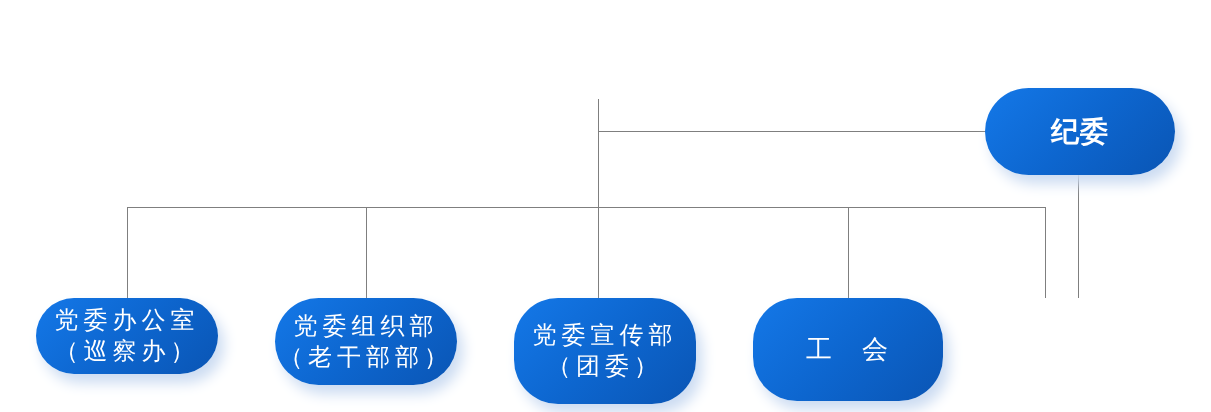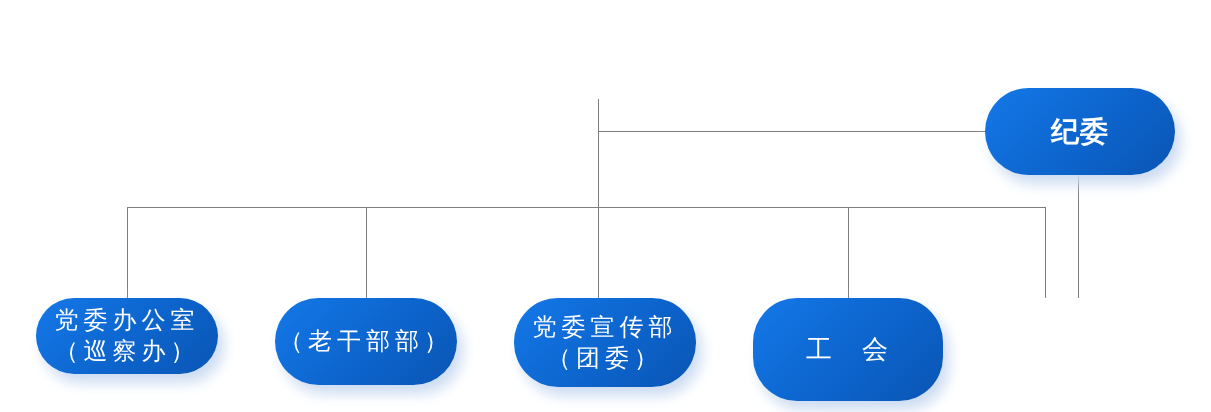--- a/index.html
+++ b/index.html
@@ -46,21 +46,21 @@
     font-size: 24px;
     line-height: 31px;
     letter-spacing: 5px;
   }
   .node .lbl { display: block; }
 
   .n-root { left: 505px; top: 12px;  width: 190px; height: 87px; font-size: 28px; }
   .n-jw   { left: 985px; top: 88px;  width: 190px; height: 87px; font-size: 28px; font-weight: bold; }
   .n-c0   { left: 36px;  top: 298px; width: 182px; height: 76px; }
   .n-c1   { left: 275px; top: 298px; width: 182px; height: 87px; }
-  .n-c2   { left: 514px; top: 298px; width: 182px; height: 89px; }
+  .n-c2   { left: 514px; top: 298px; width: 182px; height: 106px; }
   .n-c3   { left: 753px; top: 298px; width: 190px; height: 103px; font-size: 26px; letter-spacing: 2px; }
   .n-c4   { left: 985px; top: 298px; width: 190px; height: 87px; font-size: 26px; letter-spacing: 2px; }
 </style>
 </head>
 <body>
 
 <div class="canvas">
 
   <svg class="connectors" width="1211" height="412" viewBox="0 0 1211 412" xmlns="http://www.w3.org/2000/svg">
 
@@ -82,20 +82,21 @@
   <div class="node n-jw">
     <span class="lbl">纪委</span>
   </div>
 
   <div class="node two-line n-c0">
     <span class="lbl">党委办公室</span>
     <span class="lbl">（巡察办）</span>
   </div>
 
   <div class="node two-line n-c1">
+    <span class="lbl">党委组织部</span>
     <span class="lbl">（老干部部）</span>
   </div>
 
   <div class="node two-line n-c2">
     <span class="lbl">党委宣传部</span>
     <span class="lbl">（团委）</span>
   </div>
 
   <div class="node n-c3">
     <span class="lbl">工　会</span>

